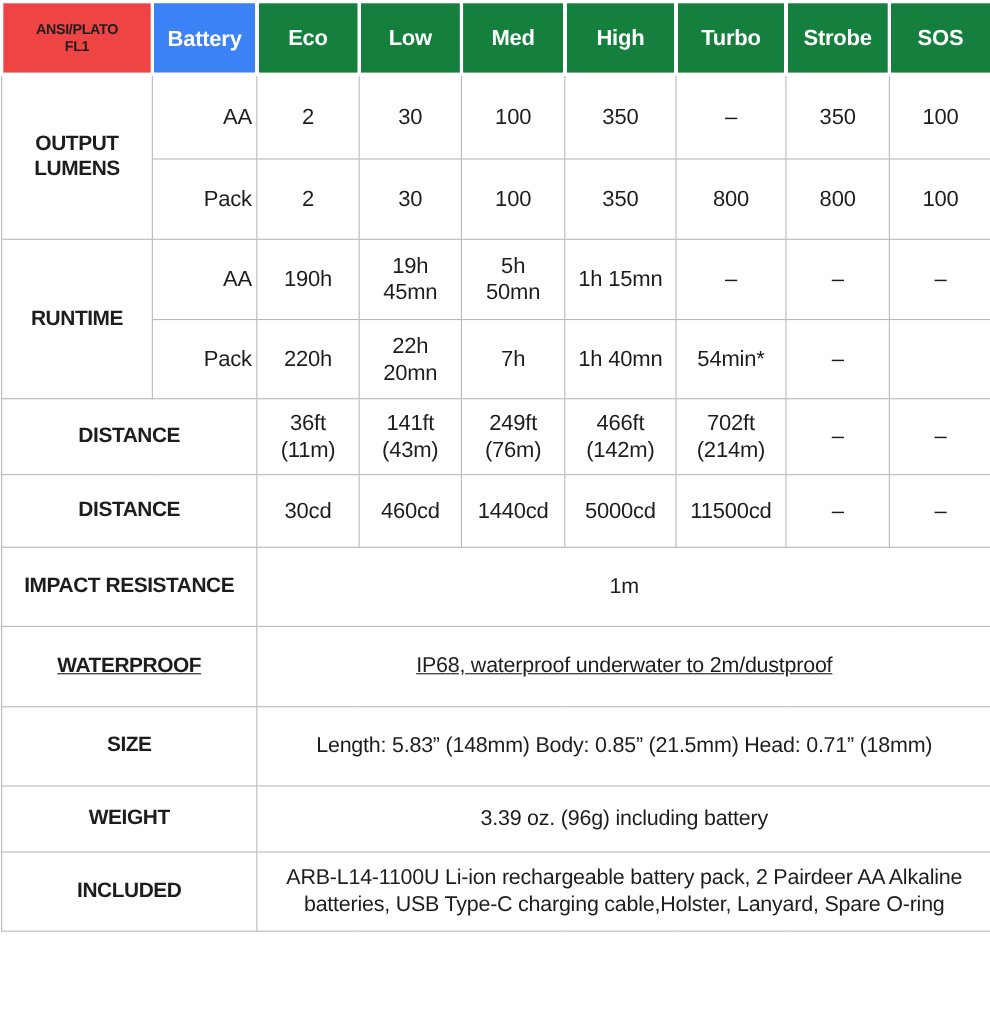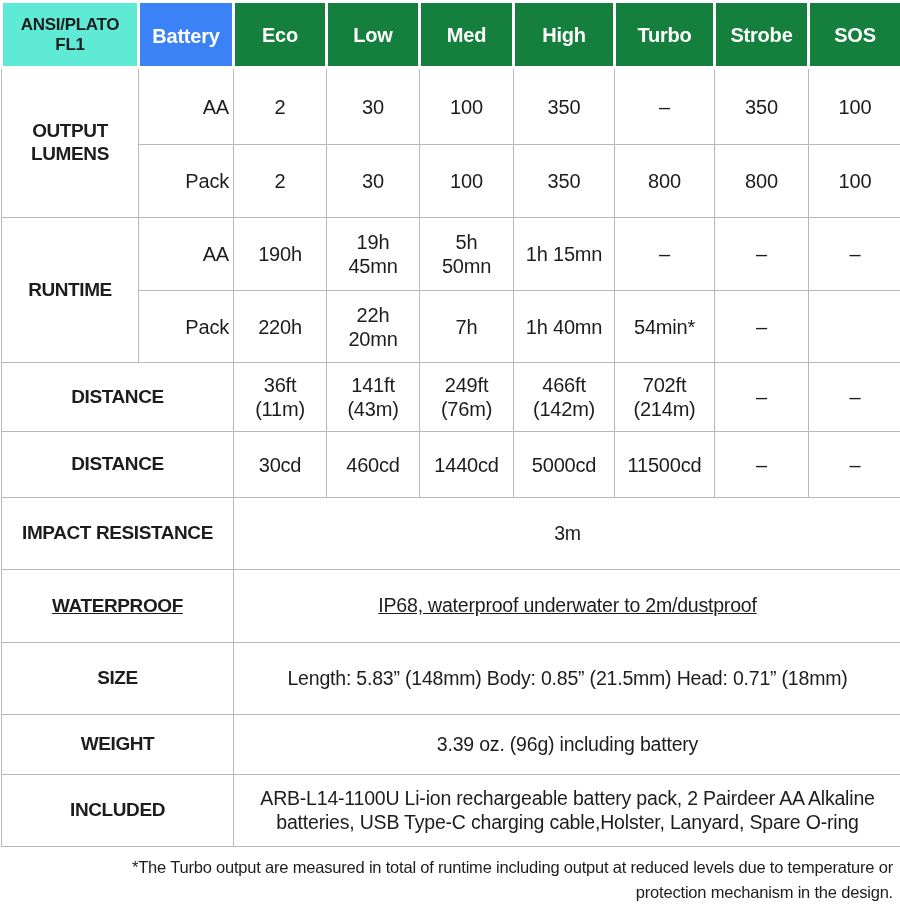--- a/index.html
+++ b/index.html
@@ -24,23 +24,23 @@
     line-height:1.2;
     padding:2px 4px;
     white-space:pre-line;
     overflow:hidden;
   }
   th {
     border:3px solid #ffffff;
     font-weight:bold;
   }
   th.hdr-light {
-    background:#5eead4;
+    background:#ef4444;
     color:#1d1d1d;
-    font-size:17px;
+    font-size:13px;
     line-height:1.15;
     letter-spacing:-0.3px;
   }
   th.hdr-dark {
     background:#15803d;
     color:#ffffff;
     font-size:20px;
   }
   th.hdr-battery {
     background:transparent;
@@ -193,36 +193,34 @@
       <td>460cd</td>
       <td>1440cd</td>
       <td>5000cd</td>
       <td>11500cd</td>
       <td>–</td>
       <td>–</td>
     </tr>
 
     <tr class="r-impact">
       <td class="rlabel" colspan="2">IMPACT RESISTANCE</td>
-      <td class="wide" colspan="7">3m</td>
+      <td class="wide" colspan="7">1m</td>
     </tr>
     <tr class="r-waterproof">
       <td class="rlabel" colspan="2">WATERPROOF</td>
       <td class="wide" colspan="7">IP68, waterproof underwater to 2m/dustproof</td>
     </tr>
     <tr class="r-size">
       <td class="rlabel" colspan="2">SIZE</td>
       <td class="wide" colspan="7">Length: 5.83” (148mm) Body: 0.85” (21.5mm) Head: 0.71” (18mm)</td>
     </tr>
     <tr class="r-weight">
       <td class="rlabel" colspan="2">WEIGHT</td>
       <td class="wide" colspan="7">3.39 oz. (96g) including battery</td>
     </tr>
     <tr class="r-included">
       <td class="rlabel" colspan="2">INCLUDED</td>
       <td class="wide" colspan="7">ARB-L14-1100U Li-ion rechargeable battery pack, 2 Pairdeer AA Alkaline batteries, USB Type-C charging cable,Holster, Lanyard, Spare O-ring</td>
     </tr>
   </tbody>
     </table>
 
-  <div class="footnote">*The Turbo output are measured in total of runtime including output at reduced levels due to temperature or
-protection mechanism in the design.</div>
 </div>
 
 </body></html>

